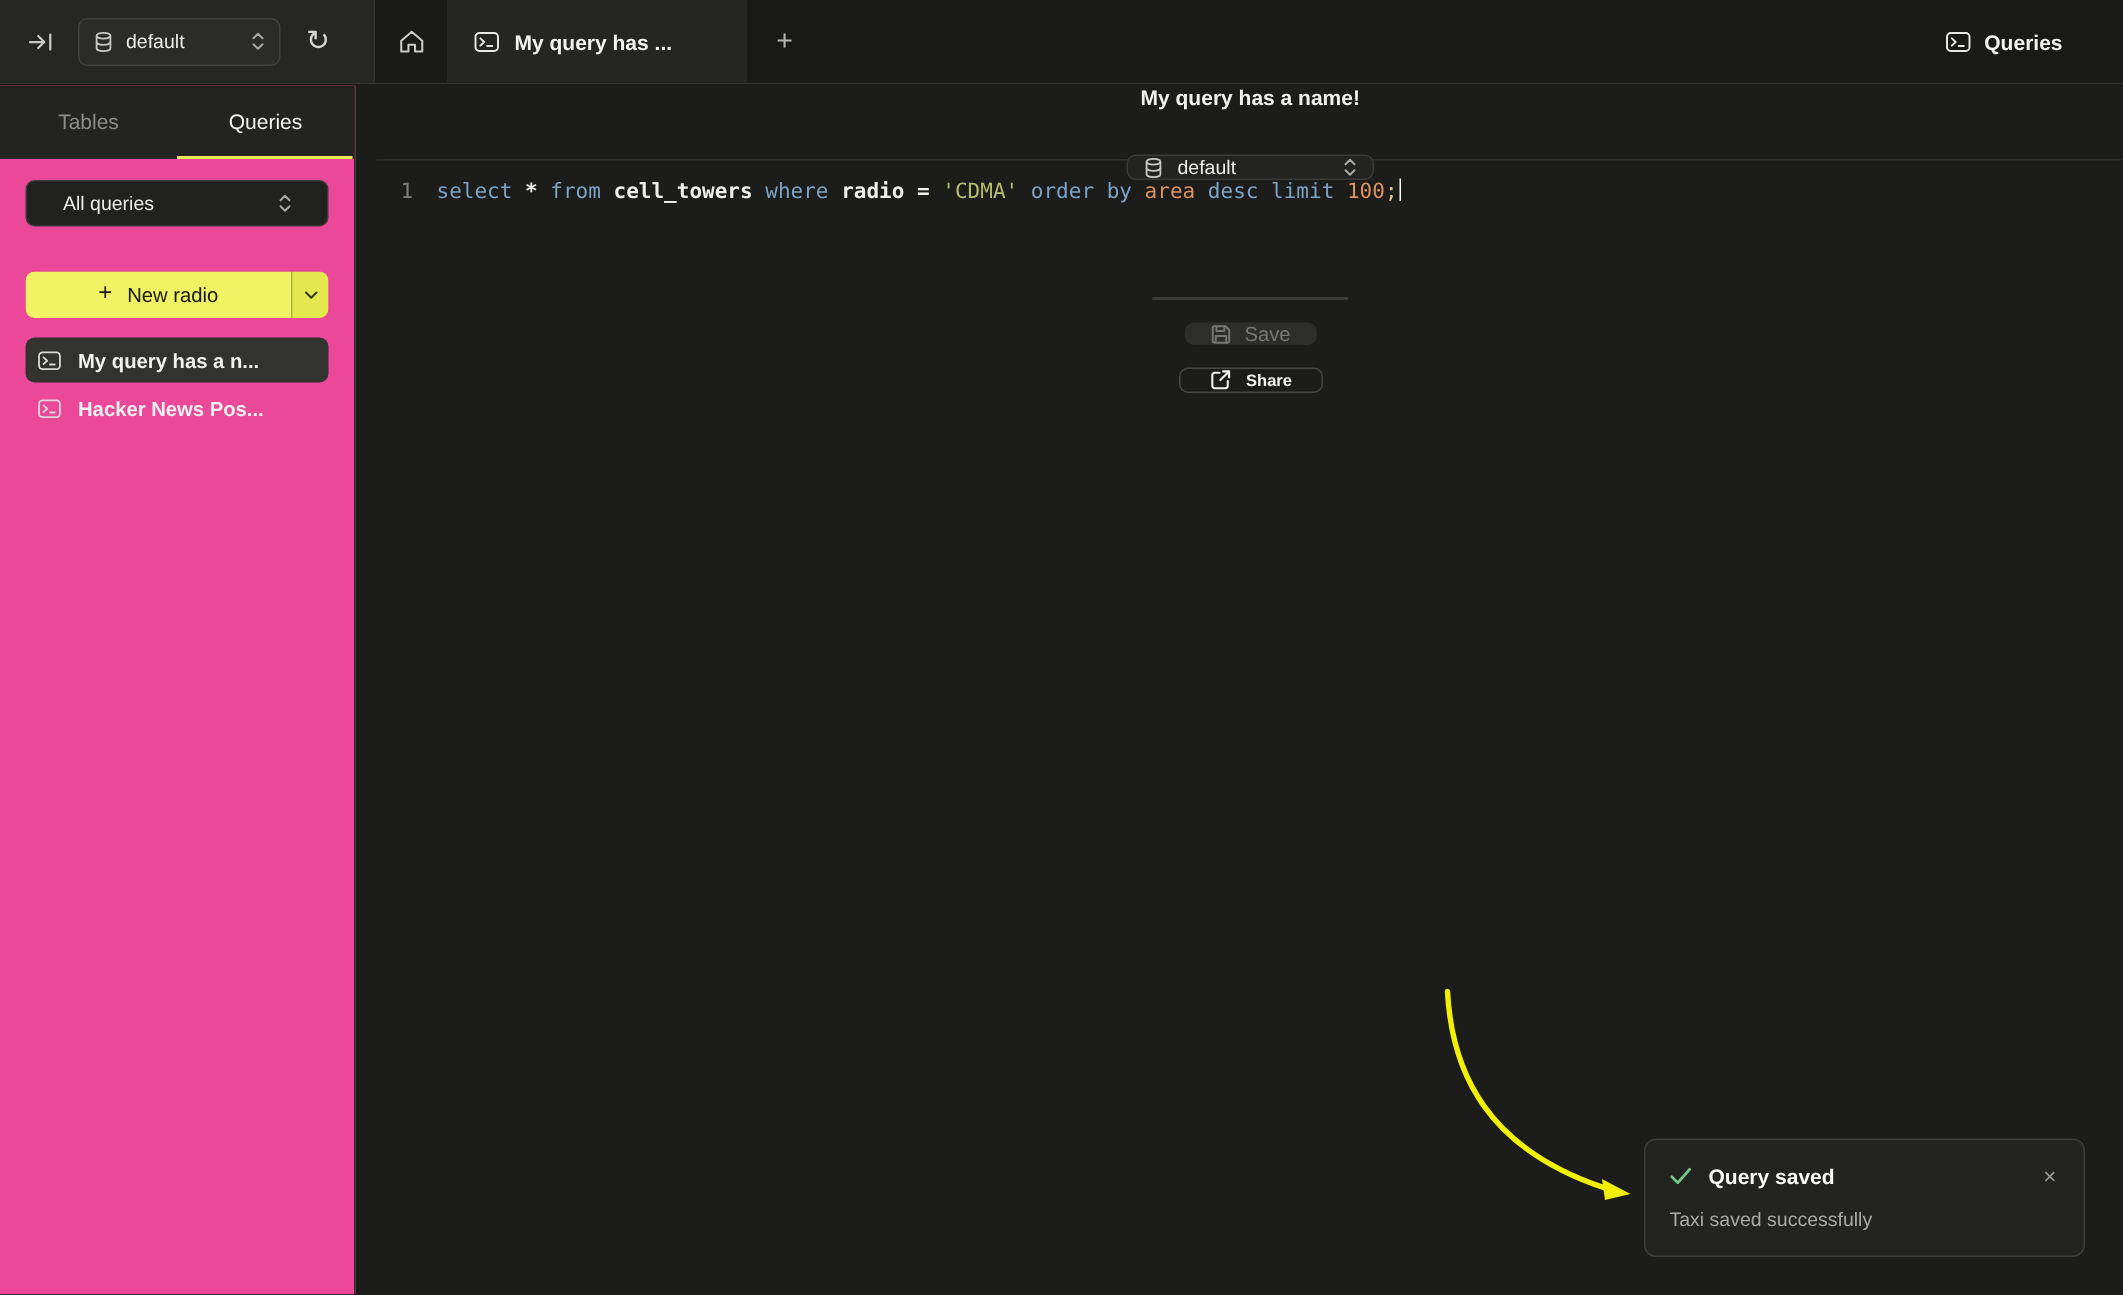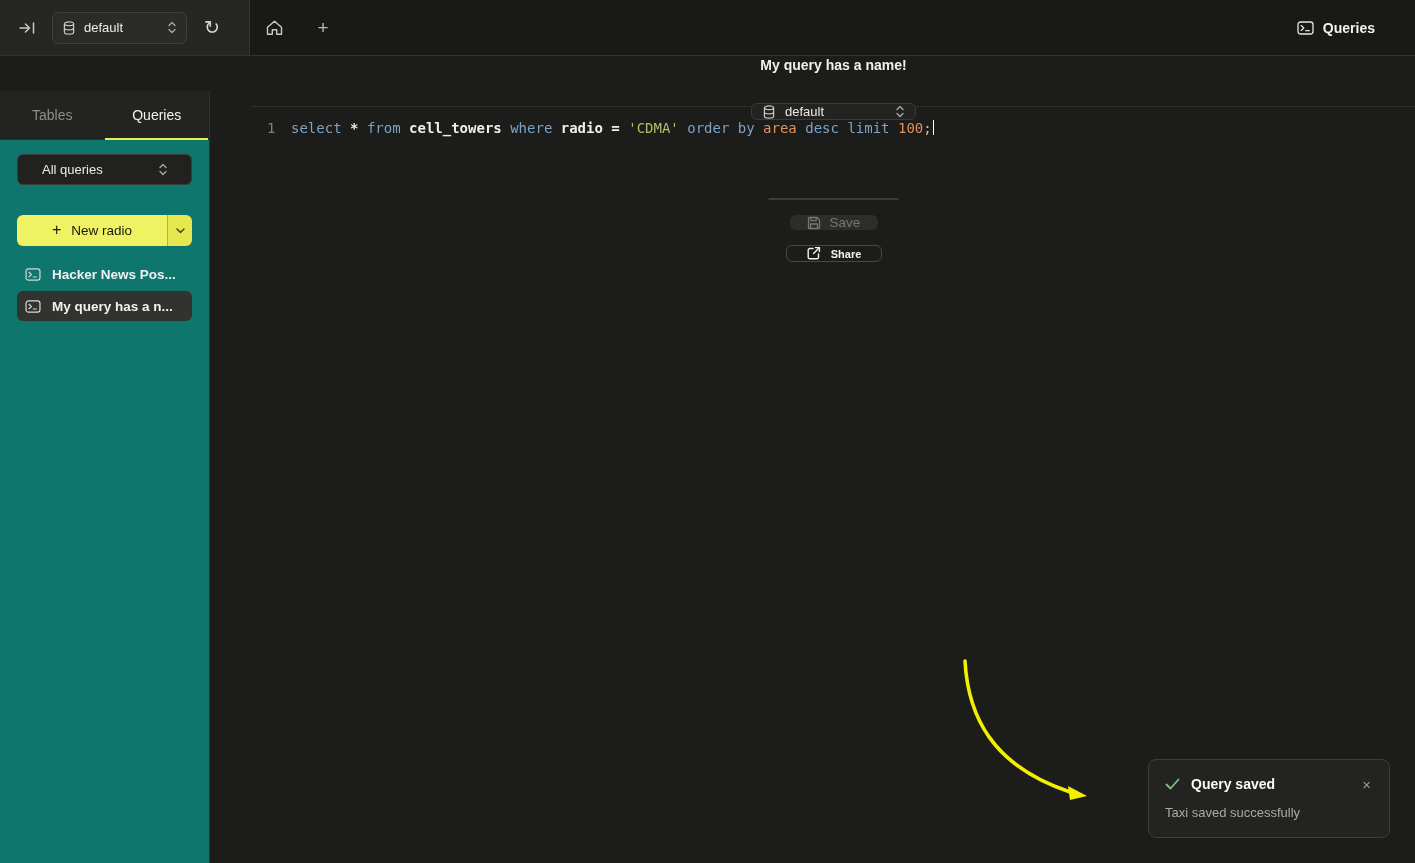--- a/index.html
+++ b/index.html
@@ -37,22 +37,22 @@
   }
   .tab-active .t-lbl { font-size:14px; font-weight:600; color:#f2f2f0; white-space:nowrap; }
   .new-tab { width:50px; display:flex; align-items:center; justify-content:center;
     font-size:19px; font-weight:300; color:#b5b5b3; cursor:pointer; }
   .tb-spacer { flex:1; }
   .queries-ind { display:flex; align-items:center; gap:9px; padding-right:40px; cursor:pointer; }
   .queries-ind .q-lbl { font-size:14px; font-weight:600; color:#f2f2f0; }
 
   
   .sidebar {
-    position:absolute; left:0; top:57px; bottom:0; width:210px;
-    background:#0f766e; border-right:1px solid #313130;margin-top:34px;
+    position:absolute; left:0; top:57px; bottom:0; width:237px;
+    background:#ec4899; border-right:1px solid #313130;
   }
   .side-tabs { height:49px; display:flex; background:#232321; border-bottom:1px solid #2e2e2c; }
   .s-tab { flex:1; display:flex; align-items:center; justify-content:center;
     font-size:14px; color:#8c8c8a; cursor:pointer; position:relative; }
   .s-tab.active { color:#f2f2f0; font-weight:500; }
   .s-tab.active::after { content:""; position:absolute; left:0; right:1px; bottom:-1px; height:2px; background:#e9ed4f; }
 
   .side-content { padding:14px 17px 0 17px; }
   .filter-select {
     height:31px; border:1px solid #3b3b39; border-radius:6px; background:#21211f;
@@ -120,21 +120,21 @@
   .tk-str { color:#b5bd68; }
   .tk-num { color:#de935f; }
   .tk-pun { color:#e5c07b; }
   .cursor { display:inline-block; width:1.5px; height:15px; background:#ffffff;
     vertical-align:-2px; margin-left:1px; }
 
   
   .arrow-overlay { position:absolute; left:0; top:0; width:1415px; height:863px; pointer-events:none; }
 
   
-  .toast { position:absolute; right:25px; bottom:25px; width:242px; background:#232321;
+  .toast { position:absolute; right:25px; bottom:25px; width:294px; background:#232321;
     border:1px solid #3d3d3b; border-radius:8px; padding:16px 16px 17px 16px; }
   .toast-head { display:flex; align-items:center; gap:11px; }
   .toast-title { font-size:14px; font-weight:700; color:#fafaf8; flex:1; }
   .toast-close { color:#9a9a98; font-size:15px; line-height:1; cursor:pointer; padding:0 2px; }
   .toast-msg { margin-top:13px; font-size:13px; color:#a9a9a7; }
 </style>
 </head>
 <body>
 
 <div class="top-bar">
@@ -168,32 +168,42 @@
   </div>
 
   <div class="top-main">
     <div class="home-btn">
       <span>
         <svg width="19" height="18" viewBox="0 0 19 18" fill="none" stroke="#c9c9c7" stroke-width="1.4" stroke-linecap="round" stroke-linejoin="round">
           <path d="M2.5 8.2 L9.5 2.2 L16.5 8.2 V15.3 H11.7 V10.8 H7.3 V15.3 H2.5 Z"></path>
         </svg>
       </span>
     </div>
-    <div class="new-tab">
-        <span>+</span>
-      </div>
-    <div class="tb-spacer"></div>
-    <div class="queries-ind">
+    <div class="tab-active">
       <span>
         <svg width="17" height="14" viewBox="0 0 17 14" fill="none" stroke="#e6e6e4" stroke-width="1.3" stroke-linecap="round" stroke-linejoin="round">
           <rect x="1" y="1" width="15" height="12" rx="2.5"></rect>
           <polyline points="4.2,4.6 6.8,7 4.2,9.4"></polyline>
             <line x1="8.8" y1="9.7" x2="12.2" y2="9.7"></line>
         </svg>
       </span>
+      <span class="t-lbl">My query has ...</span>
+    </div>
+    <div class="new-tab">
+        <span>+</span>
+      </div>
+    <div class="tb-spacer"></div>
+    <div class="queries-ind">
+      <span>
+        <svg width="17" height="14" viewBox="0 0 17 14" fill="none" stroke="#e6e6e4" stroke-width="1.3" stroke-linecap="round" stroke-linejoin="round">
+          <rect x="1" y="1" width="15" height="12" rx="2.5"></rect>
+          <polyline points="4.2,4.6 6.8,7 4.2,9.4"></polyline>
+            <line x1="8.8" y1="9.7" x2="12.2" y2="9.7"></line>
+        </svg>
+      </span>
       <span class="q-lbl">Queries</span>
     </div>
   </div>
 </div>
 
 <div class="sidebar">
   <div class="side-tabs">
     <div class="s-tab">
         <span>Tables</span>
       </div>
@@ -221,39 +231,39 @@
         <span>
           <svg width="9" height="6" viewBox="0 0 9 6" fill="none" stroke="#3a3a22" stroke-width="1.4" stroke-linecap="round" stroke-linejoin="round">
               <polyline points="1,1 4.5,4.5 8,1"></polyline>
             </svg>
         </span>
       </div>
     </div>
 
 
     <div class="query-list">
-      <div class="q-item">
+      <div class="q-item selected">
         <span>
           <svg width="16" height="13" viewBox="0 0 17 14" fill="none" stroke="#d8d8d6" stroke-width="1.3" stroke-linecap="round" stroke-linejoin="round">
             <rect x="1" y="1" width="15" height="12" rx="2.5"></rect>
               <polyline points="4.2,4.6 6.8,7 4.2,9.4"></polyline>
               <line x1="8.8" y1="9.7" x2="12.2" y2="9.7"></line>
           </svg>
         </span>
-        <span class="q-lbl">Hacker News Pos...</span>
-      </div>
-      <div class="q-item selected">
+        <span class="q-lbl">My query has a n...</span>
+      </div>
+      <div class="q-item">
         <span>
           <svg width="16" height="13" viewBox="0 0 17 14" fill="none" stroke="#d8d8d6" stroke-width="1.3" stroke-linecap="round" stroke-linejoin="round">
             <rect x="1" y="1" width="15" height="12" rx="2.5"></rect>
               <polyline points="4.2,4.6 6.8,7 4.2,9.4"></polyline>
               <line x1="8.8" y1="9.7" x2="12.2" y2="9.7"></line>
           </svg>
         </span>
-        <span class="q-lbl">My query has a n...</span>
+        <span class="q-lbl">Hacker News Pos...</span>
       </div>
     </div>
   </div>
 </div>
 
 <div class="main">
   <div class="main-header">
     <span class="m-title">My query has a name!</span>
     <span class="mh-spacer"></span>
 

